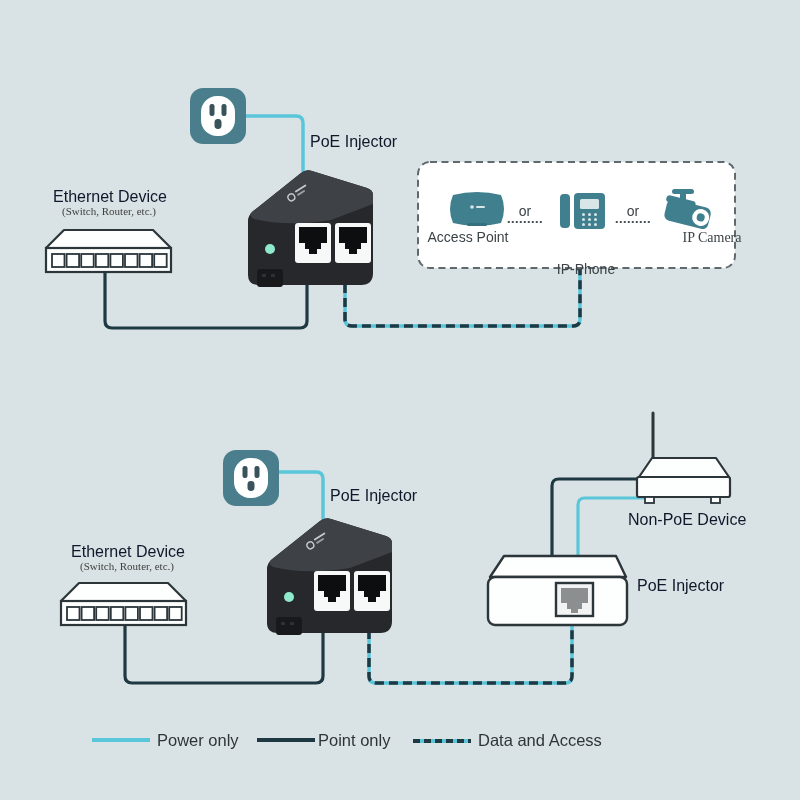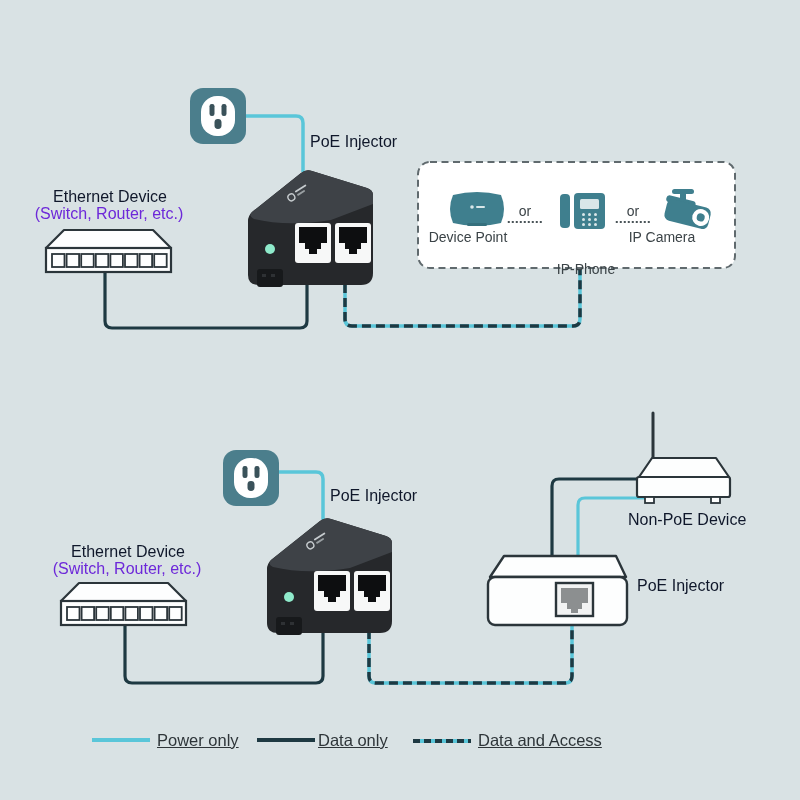--- a/index.html
+++ b/index.html
@@ -12,29 +12,29 @@
   }
   #art{position:absolute;left:0;top:0;}
   .label{
     position:absolute;
     color:#0f172a;
     font-size:16px;
     white-space:nowrap;
     line-height:1.1;
   }
   .centered{transform:translateX(-50%);}
-  .sub{font-size:16px;color:#6d28d9;}
+  .sub{font-size:11px;color:#404040;font-family:Liberation Serif, serif;}
   .boxlabel{font-size:14px;color:#3b4347;}
   .or{
     font-size:14px;color:#3b4347;
     padding:0 11px 2px 11px;
     border-bottom:2px dotted #4a5458;
     margin-top:7px;
   }
-  .legend-label{font-size:16.5px;color:#2e3539;text-decoration:underline;}
+  .legend-label{font-size:16.5px;color:#2e3539;}
 </style>
 </head>
 <body>
 
 <div id="stage">
 
   <svg id="art" width="800" height="800" viewBox="0 0 800 800">
     <defs>
 
       <g id="injector">
@@ -175,29 +175,29 @@
         <line x1="413" y1="741" x2="471" y2="741" stroke="#5ac6d9" stroke-width="4"></line>
         <line x1="413" y1="741" x2="471" y2="741" stroke="#1e3942" stroke-width="4" stroke-dasharray="7 4"></line>
       </g>
     </g>
   </svg>
 
   <div class="label centered" style="left:110px;top:188px;">Ethernet Device</div>
   <div class="label centered sub" style="left:109px;top:205px;">(Switch, Router, etc.)</div>
   <div class="label" style="left:310px;top:133px;">PoE Injector</div>
 
-  <div class="label centered boxlabel" style="left:468px;top:230px;">Device Point</div>
+  <div class="label centered boxlabel" style="left:468px;top:230px;">Access Point</div>
   <div class="label centered or" style="left:525px;top:197px;">or</div>
   <div class="label centered boxlabel" style="left:586px;top:230px;margin-top:32px;">IP-Phone</div>
   <div class="label centered or" style="left:633px;top:197px;">or</div>
-  <div class="label centered boxlabel" style="left:662px;top:230px;">IP Camera</div>
+  <div class="label centered boxlabel" style="left:712px;top:230px;font-family:Liberation Serif, serif;">IP Camera</div>
 
   <div class="label centered" style="left:128px;top:543px;">Ethernet Device</div>
   <div class="label centered sub" style="left:127px;top:560px;">(Switch, Router, etc.)</div>
   <div class="label" style="left:330px;top:487px;">PoE Injector</div>
   <div class="label" style="left:628px;top:511px;text-align:center;">Non-PoE Device</div>
   <div class="label" style="left:637px;top:577px;">PoE Injector</div>
 
   <div class="label legend-label" style="left:157px;top:731px;">Power only</div>
-  <div class="label legend-label" style="left:318px;top:731px;">Data only</div>
+  <div class="label legend-label" style="left:318px;top:731px;">Point only</div>
   <div class="label legend-label" style="left:478px;top:731px;">Data and Access</div>
 
 </div>
 
 </body></html>

